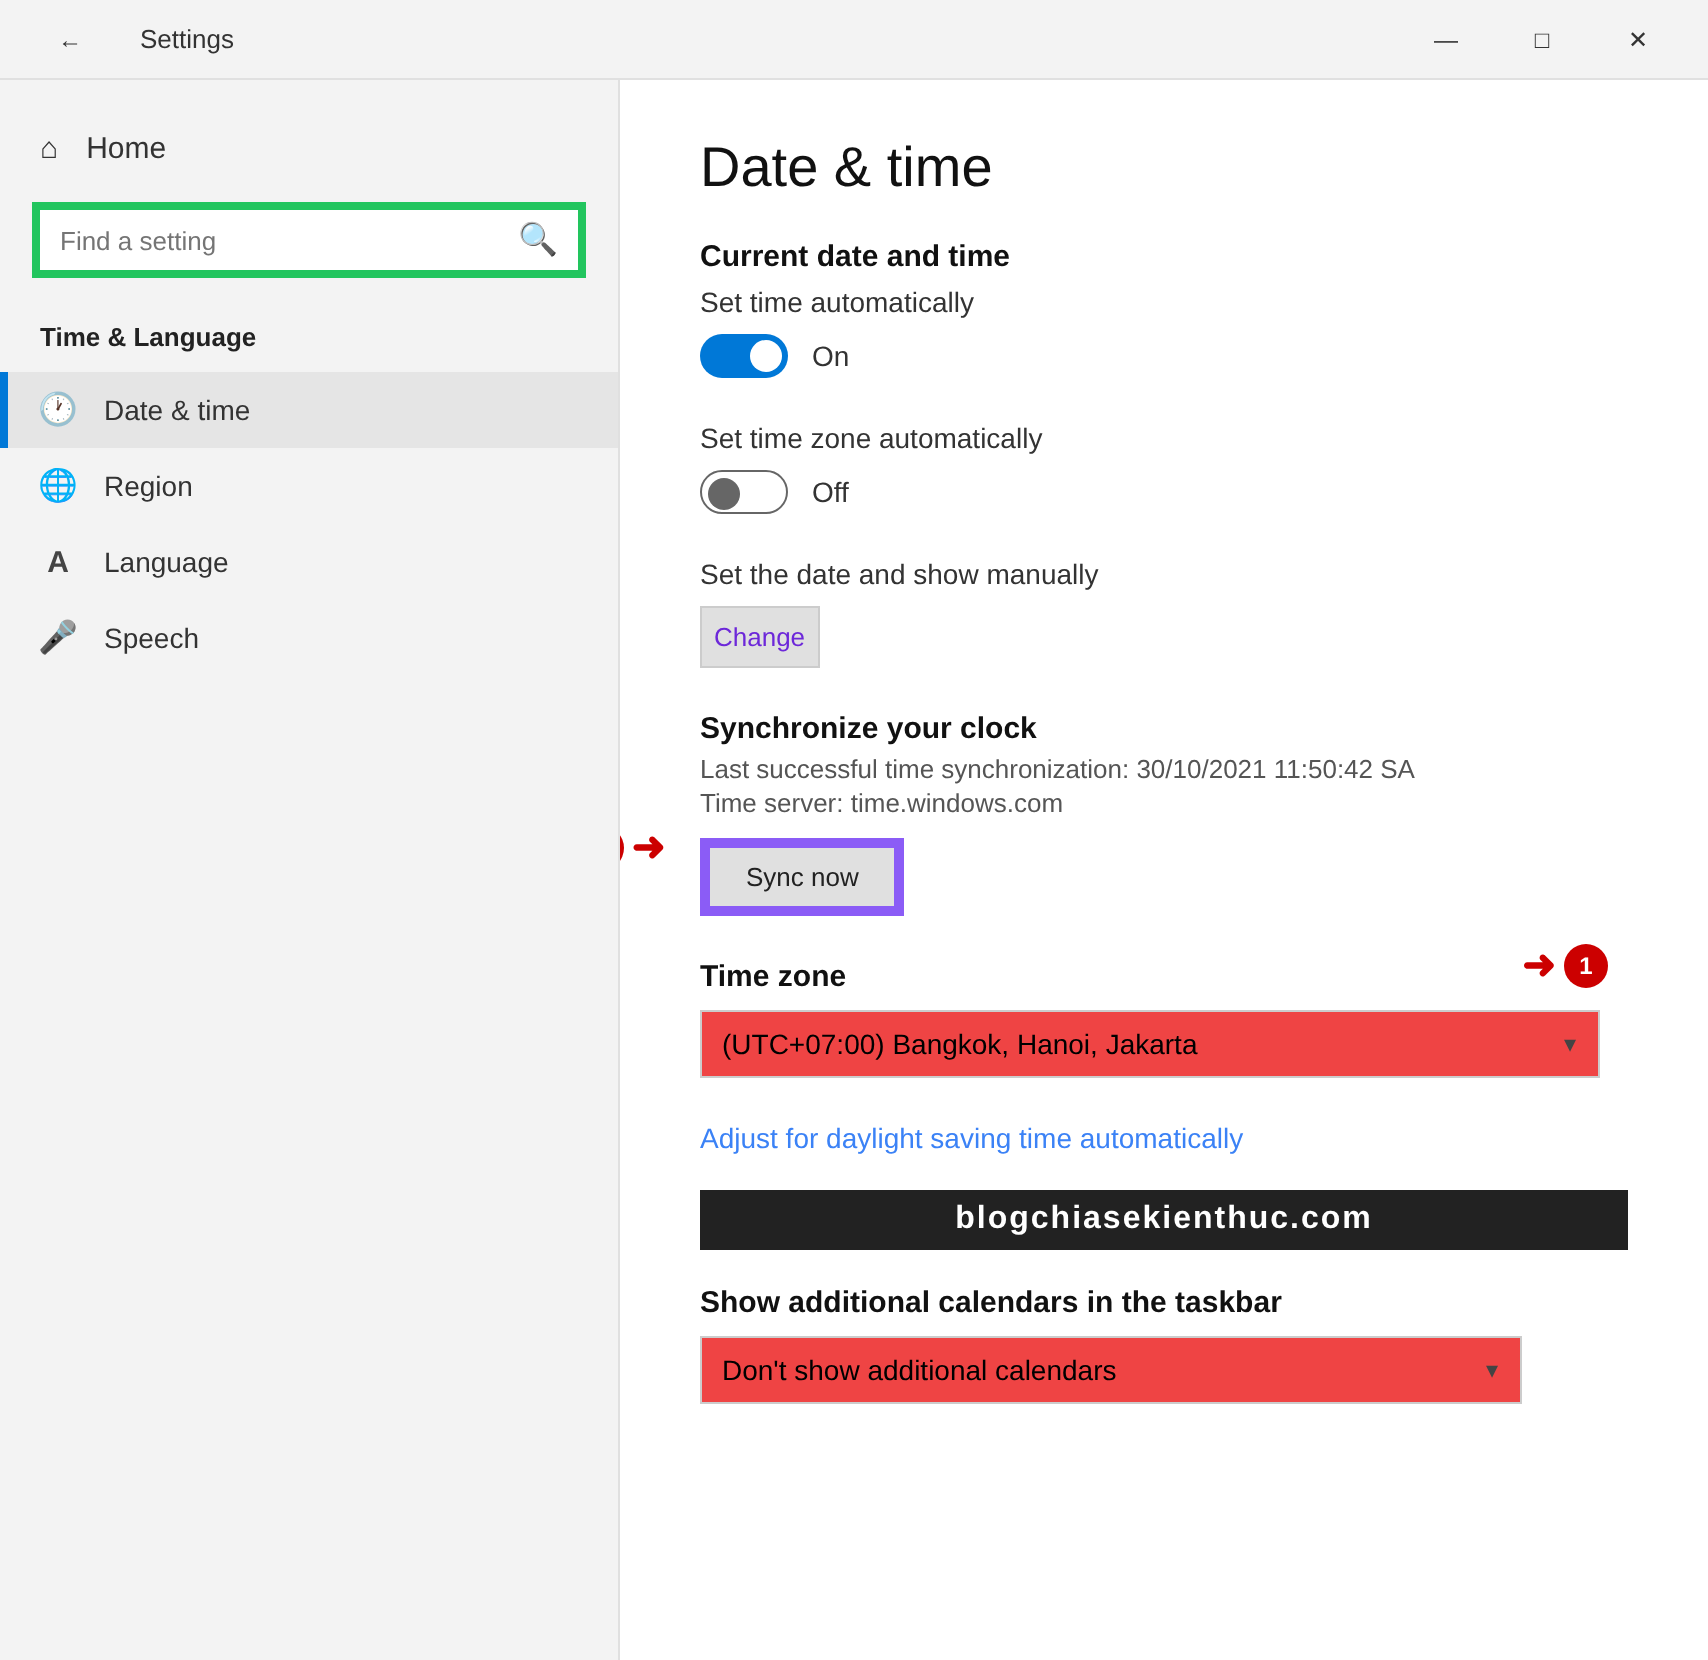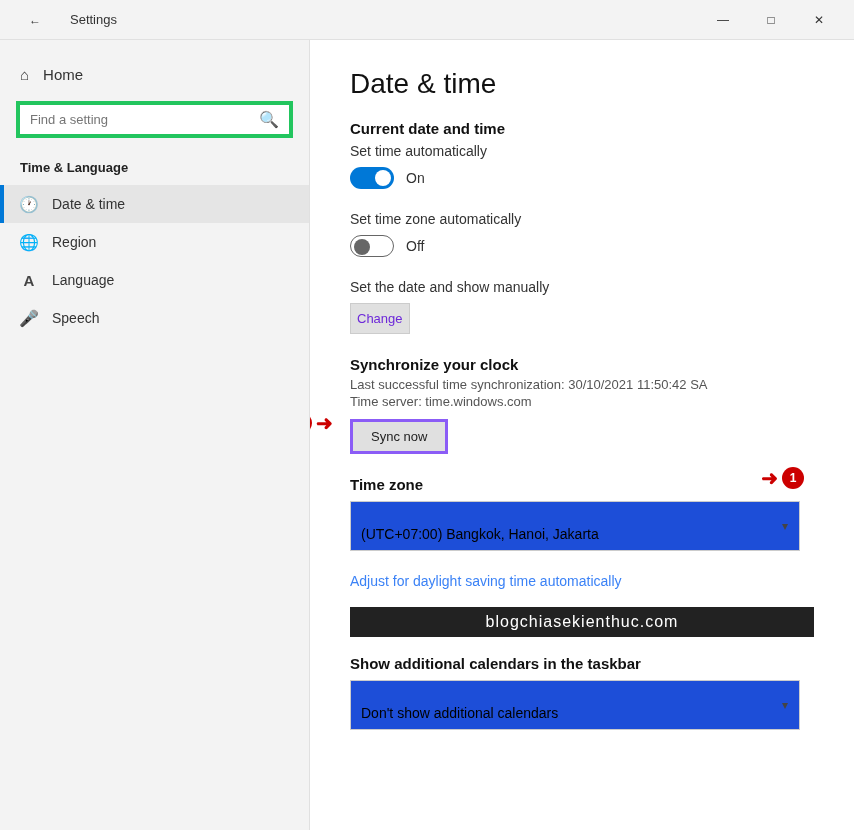--- a/index.html
+++ b/index.html
@@ -227,46 +227,46 @@
       color: #111;
       margin-bottom: 4px;
     }
     .sync-info {
       font-size: 13px;
       color: #555;
       margin-bottom: 2px;
     }
     .btn-sync {
       background: #e0e0e0;
-      border: 3px solid #8b5cf6;
+      border: 5px solid #8b5cf6;
       padding: 7px 18px;
       font-size: 13px;
       cursor: pointer;
       color: #222;
       margin-top: 8px;
     }
 
     
     .tz-label {
       font-size: 15px;
       font-weight: 600;
       color: #111;
       margin-bottom: 8px;
     }
     .select-wrapper {
       position: relative;
       width: 450px;
     }
     .select-wrapper select {
       width: 100%;
-      padding: 24px 36px 8px 10px;
+      padding: 8px 36px 8px 10px;
       font-size: 14px;
       border: 1px solid #ccc;
       appearance: none;
-      background: #1d4ed8;
+      background: #ef4444;
       cursor: pointer;
       outline: none;
     }
     .select-chevron {
       position: absolute;
       right: 12px;
       top: 50%;
       transform: translateY(-50%);
       font-size: 12px;
       color: #444;
@@ -279,21 +279,21 @@
       margin-bottom: 18px;
     }
 
     
     .watermark {
       background: #222;
       color: #fff;
       text-align: center;
       padding: 6px 0;
       font-size: 16px;
-      font-weight: 400;
+      font-weight: 700;
       letter-spacing: 1px;
       margin-bottom: 18px;
     }
 
     .calendars-label {
       font-size: 15px;
       font-weight: 600;
       color: #111;
       margin-bottom: 8px;
     }
@@ -431,21 +431,21 @@
         <span class="select-chevron">▾</span>
       </div>
     </div>
 
     <div class="daylight-label">Adjust for daylight saving time automatically</div>
 
     <div class="watermark">blogchiasekienthuc.com</div>
 
     <div class="setting-block">
       <div class="calendars-label">Show additional calendars in the taskbar</div>
-      <div class="select-wrapper" style="width:450px;">
+      <div class="select-wrapper" style="width:411px;">
         <select>
           <option>Don't show additional calendars</option>
         </select>
         <span class="select-chevron">▾</span>
       </div>
     </div>
 
   </div>
 </div>
 

